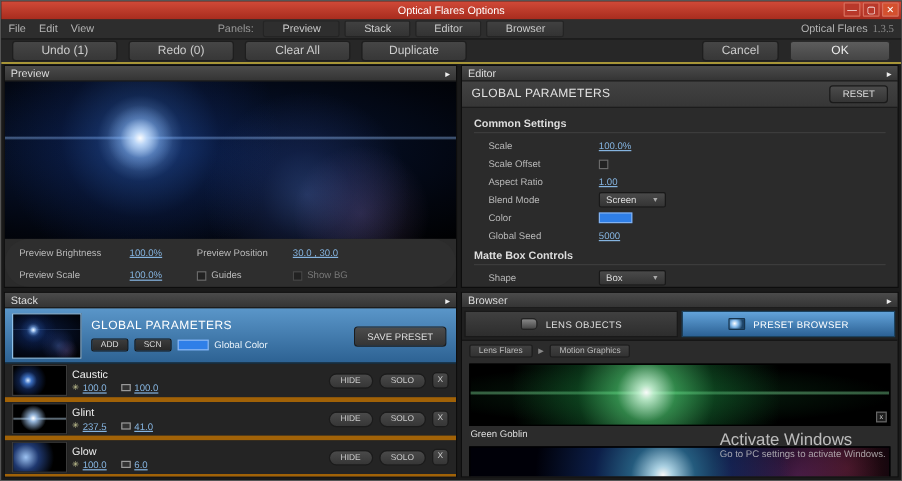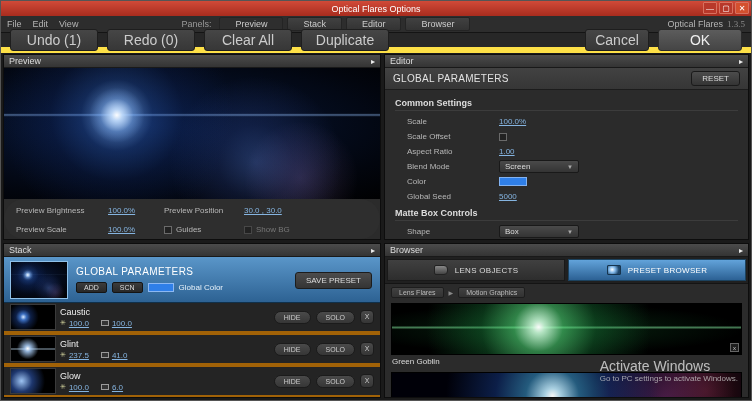--- a/index.html
+++ b/index.html
@@ -16,21 +16,21 @@
   
   .menubar { height:17px; background:#2d2d2d; border-bottom:1px solid #141414; display:flex; align-items:center; font-size:9px; color:#b5b5b5; padding:0 6px; }
   .menu-item { margin-right:11px; }
   .panels-label { margin-left:92px; color:#999; margin-right:4px; }
   .panel-tab { background:linear-gradient(#414141,#333); border:1px solid #242424; padding:1px 15px; margin-left:4px; border-radius:2px; color:#ccc; }
   .panel-tab.pressed { background:#2e2e2e; }
   .version-wrap { margin-left:auto; display:flex; gap:4px; }
   .version-num { color:#8a8a8a;font-family:Liberation Serif, serif; }
 
   
-  .toolbar { height:20px; background:#272727; border-bottom:6px solid #fde047; display:flex; align-items:center; padding:0 9px; gap:9px; font-size:14px; }
+  .toolbar { height:20px; background:#272727; border-bottom:1px solid #fde047; display:flex; align-items:center; padding:0 9px; gap:9px; font-size:10px; }
   .tb-btn { background:linear-gradient(#464646,#373737); border:1px solid #1e1e1e; border-radius:3px; padding:2px 0; width:88px; text-align:center; color:#ccc; }
   .tb-right { margin-left:auto; display:flex; gap:9px; }
   .tb-btn.cancel { width:64px; }
   .tb-btn.ok { width:84px; background:linear-gradient(#5c5c5c,#454545); border-color:#2a2a2a; color:#eee; }
 
   
   .main { position:absolute; top:53px; left:2px; right:2px; bottom:2px; display:flex; gap:3px; }
   .left-col { width:378px; display:flex; flex-direction:column; gap:3px; }
   .right-col { flex:1; display:flex; flex-direction:column; gap:3px; min-width:0; }
   .panel { background:#2b2b2b; border:1px solid #0d0d0d; display:flex; flex-direction:column; overflow:hidden; position:relative; }
@@ -87,21 +87,21 @@
 
   
   .panel-editor { height:186px; min-height:186px; }
   .ed-section-bar { height:22px; min-height:22px; background:linear-gradient(#424242,#363636); border-bottom:1px solid #1c1c1c; display:flex; align-items:center; justify-content:space-between; padding:0 8px; }
   .ed-section-title { font-size:10px; color:#e2e2e2; letter-spacing:.3px; }
   .reset-btn { background:linear-gradient(#4c4c4c,#343434); border:1px solid #1a1a1a; border-radius:3px; font-size:8px; padding:2px 10px; color:#ddd; }
   .ed-body { flex:1; padding-top:4px; }
   .ed-heading { font-size:9px; font-weight:bold; color:#ddd; margin:4px 10px 3px; padding-bottom:2px; border-bottom:1px solid #3c3c3c; }
   .ed-row { display:flex; align-items:center; height:15px; padding:0 10px 0 22px; font-size:8px; }
   .ed-label { width:92px; color:#b8b8b8; }
-  .dropdown { width:80px; background:linear-gradient(#4a4a4a,#343434); border:1px solid #191919; border-radius:2px; display:flex; justify-content:space-between; align-items:center; padding:1px 5px; font-size:8px; color:#ddd; }
+  .dropdown { width:56px; background:linear-gradient(#4a4a4a,#343434); border:1px solid #191919; border-radius:2px; display:flex; justify-content:space-between; align-items:center; padding:1px 5px; font-size:8px; color:#ddd; }
   .dd-arrow { font-size:6px; color:#aaa; }
   .ed-swatch { width:28px; height:9px; border:1px solid rgba(255,255,255,.4); }
 
   
   .panel-browser { flex:1; }
   .browser-tabs { display:flex; height:27px; min-height:27px; background:#202020; padding:2px; gap:3px; border-bottom:1px solid #141414; }
   .btab { flex:1; display:flex; align-items:center; justify-content:center; gap:7px; font-size:8px; letter-spacing:.3px; color:#ddd; background:linear-gradient(#404040,#2d2d2d); border:1px solid #191919; }
   .btab.active { background:linear-gradient(#62a3da,#2c6194); color:#fff; border-color:#1c425e; }
   .ic-lens { width:14px; height:10px; background:linear-gradient(#888,#444); border:1px solid #222; border-radius:2px 4px 4px 2px; }
   .ic-preset { width:14px; height:10px; background:radial-gradient(circle at 35% 45%, #fff, #7fb6e8 35%, #1d4468 75%); border:1px solid #16344e; border-radius:1px; }

